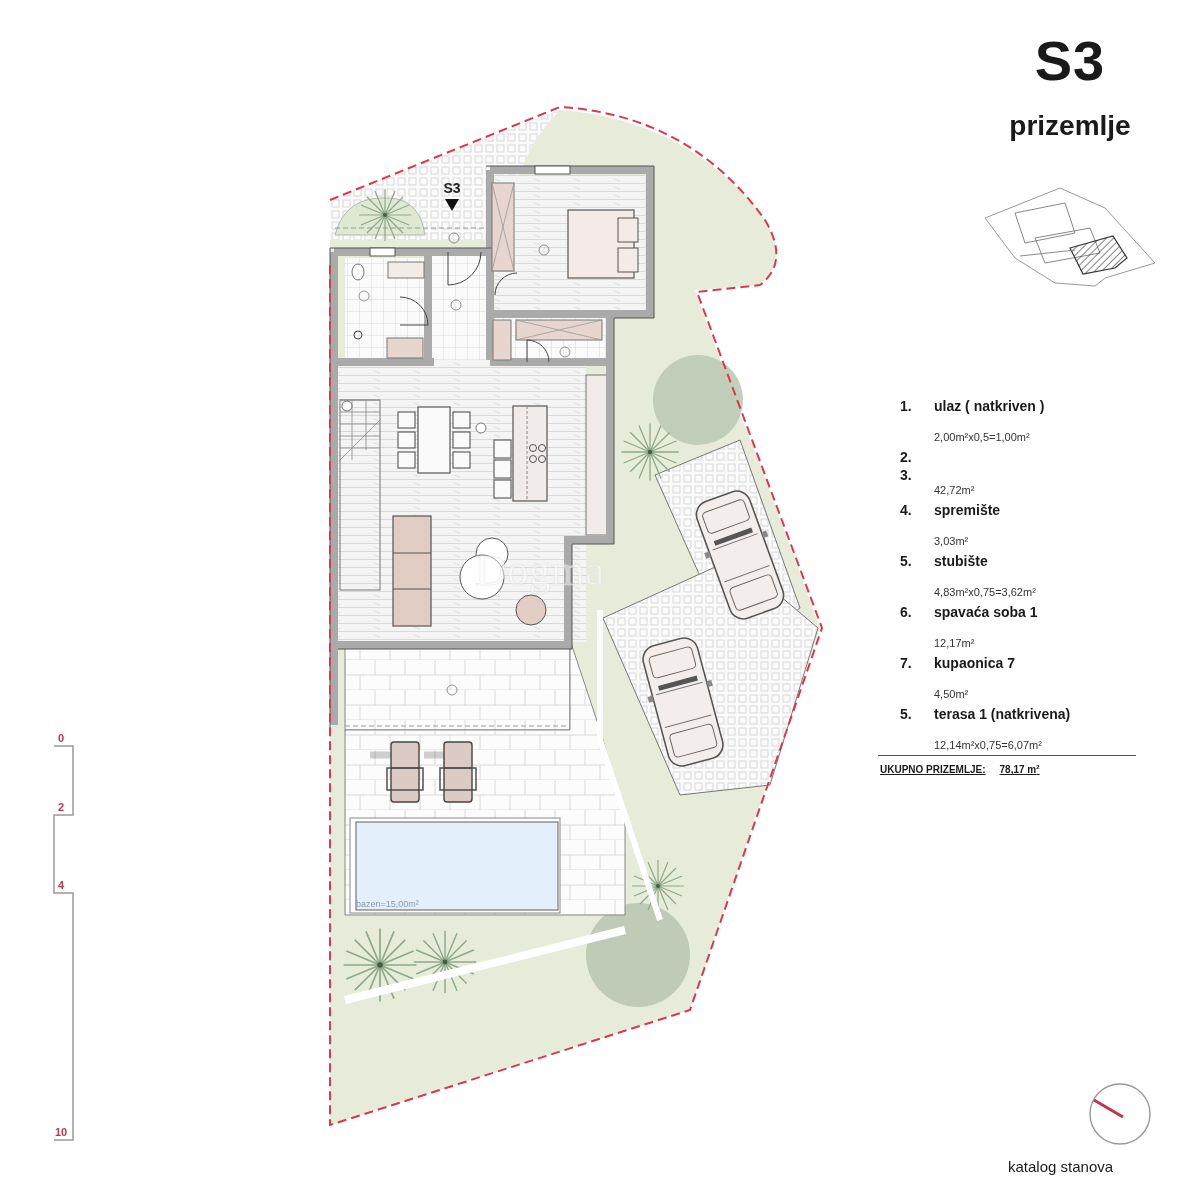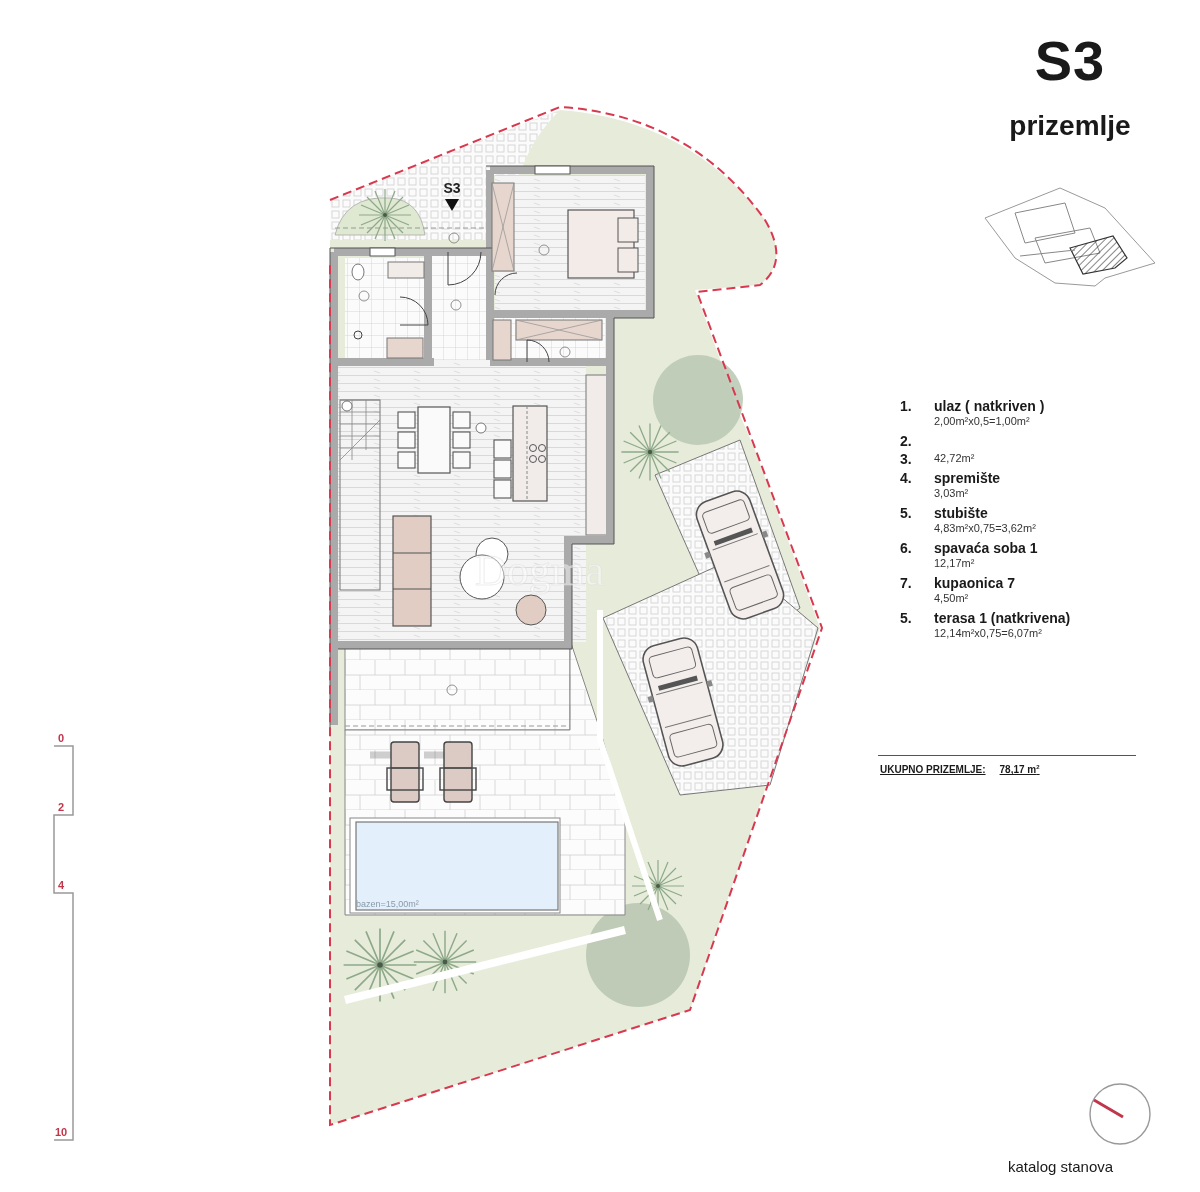--- a/index.html
+++ b/index.html
@@ -6,21 +6,21 @@
   body { width:1200px; height:1192px; position:relative; overflow:hidden; font-family:"Liberation Sans", sans-serif; color:#1a1a1a; }
   .abs { position:absolute; }
   #title { left:1000px; top:28px; width:140px; text-align:center; font-size:56px; font-weight:bold; letter-spacing:1px; }
   #subtitle { left:985px; top:110px; width:170px; text-align:center; font-size:28px; font-weight:bold; }
   #keyplan { left:975px; top:178px; }
   #legend { left:900px; top:398px; width:260px; }
   .lg-item { display:flex; margin-bottom:2px; }
   .lg-num { width:34px; font-size:14px; font-weight:bold; }
   .lg-body { flex:1; }
   .lg-name { font-size:14px; font-weight:bold; line-height:16px; }
-  .lg-area { font-size:11px; color:#333; line-height:14px; margin-bottom:3px; }
+  .lg-area { font-size:11px; color:#333; line-height:14px; margin-bottom:3px;margin-top:16px; }
   #legend-divider { left:878px; top:755px; width:258px; height:1px; background:#555; }
   #total { left:880px; top:764px; font-size:10px; font-weight:bold; white-space:nowrap;text-decoration:underline; }
   #total .val { margin-left:14px; }
   #scalebar { left:40px; top:730px; }
   .scale-lbl { position:absolute; color:#c0364a; font-size:11px; font-weight:bold; }
   #compass { left:1088px; top:1082px; }
   #catalog { left:1008px; top:1158px; font-size:15px; font-weight:normal; }
   #plan { left:0; top:0; }
   sup { font-size:0.6em; }
 </style>

